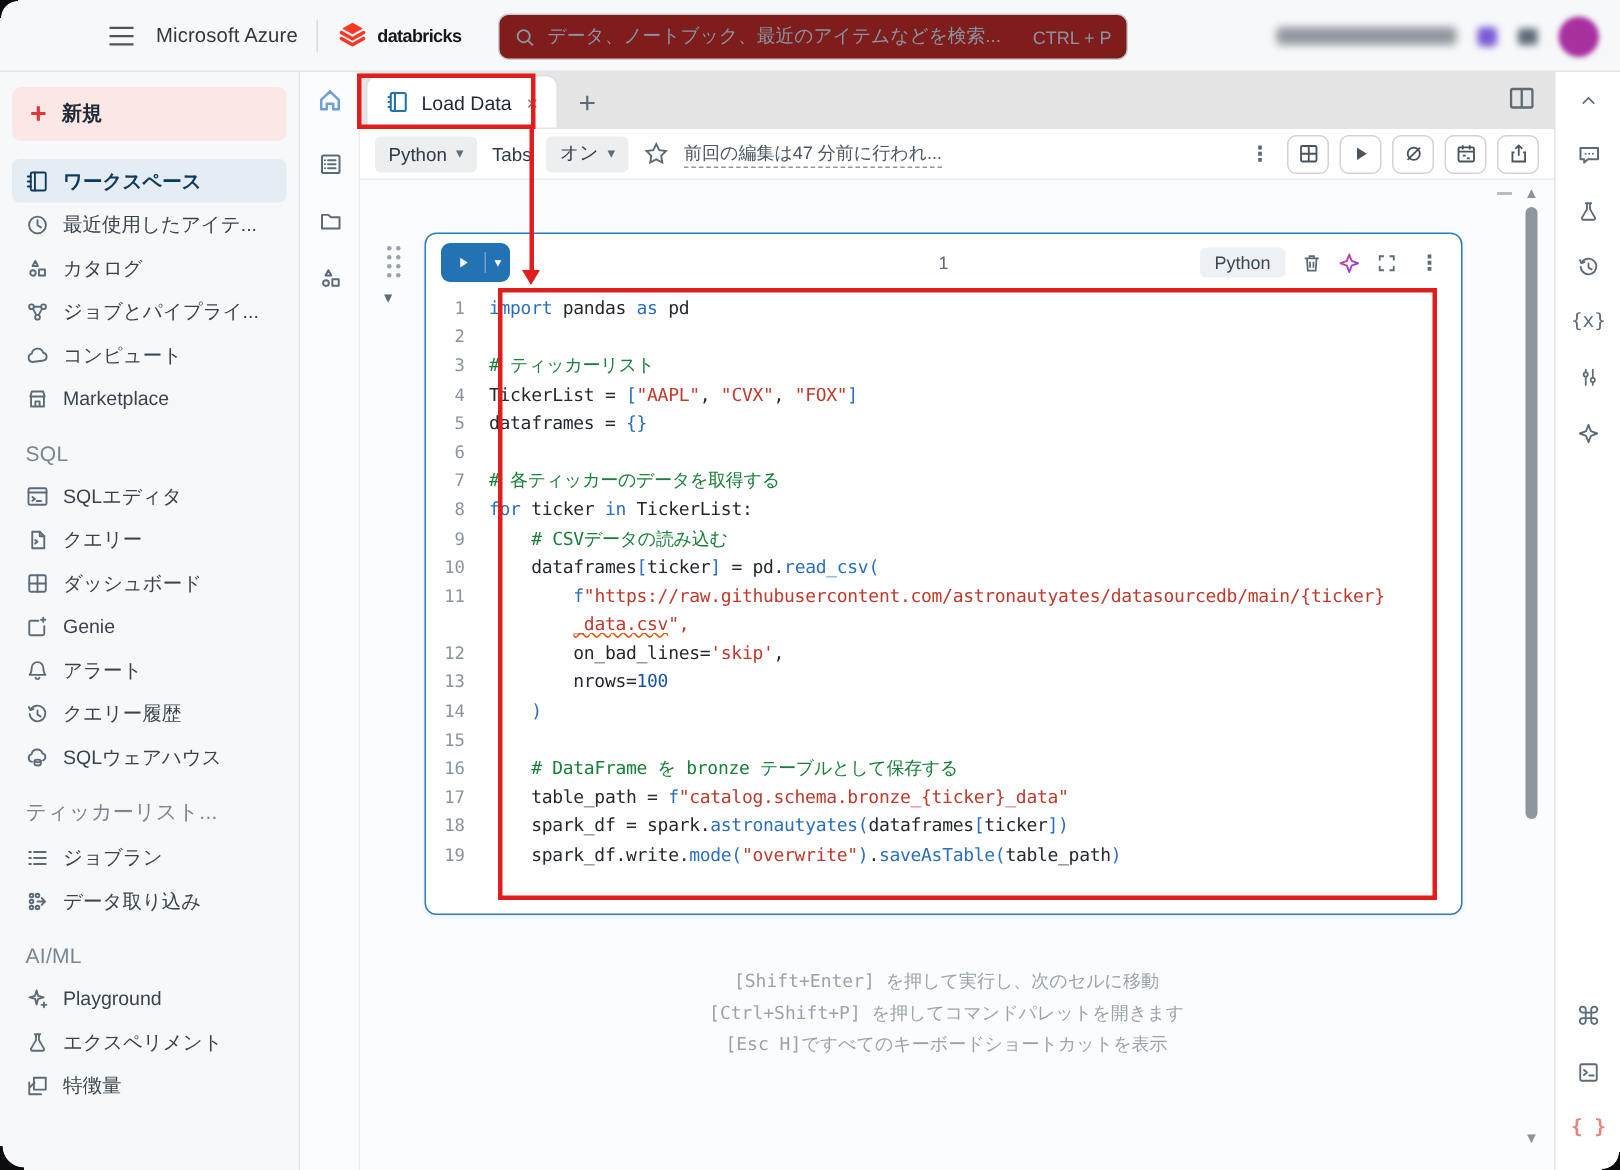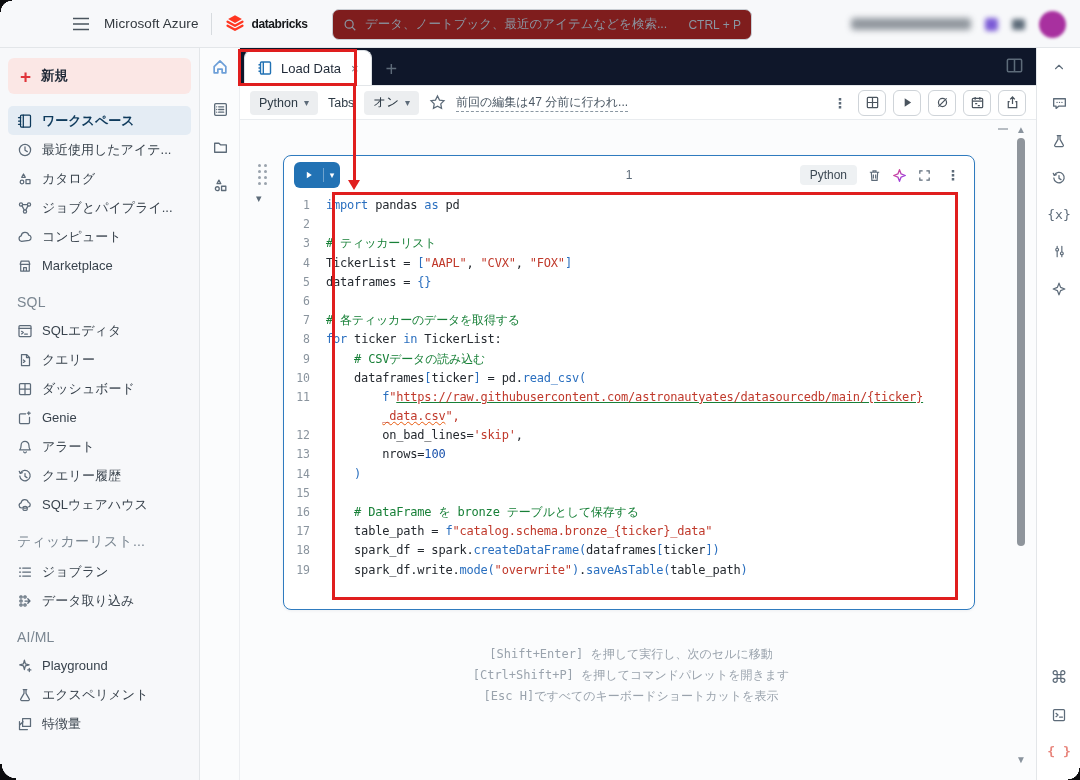--- a/index.html
+++ b/index.html
@@ -42,21 +42,21 @@
   .side-item.active svg{stroke:#0e3a5c}
   .shead{font-size:14px;color:#7a8691;padding:14px 9px 6px;letter-spacing:.2px;white-space:nowrap;overflow:hidden}
 
   
   .strip{position:absolute;left:200px;top:48px;width:40px;height:732px;background:#fbfcfd;border-right:1px solid #eceef1}
   .strip .ibtn{width:40px;height:38px;display:flex;align-items:center;justify-content:center;cursor:pointer}
   .strip .home svg{stroke:#6d9fd8;stroke-width:1.5}
 
   
   .main{position:absolute;left:240px;top:48px;width:796px;height:732px;background:#fbfcfd}
-  .tabrow{height:38px;background:#0f172a;border-bottom:1px solid #e3e6e9;display:flex;align-items:flex-end;position:relative}
+  .tabrow{height:38px;background:#e5e5e5;border-bottom:1px solid #e3e6e9;display:flex;align-items:flex-end;position:relative}
   .tab{height:35px;margin-left:4px;background:#fff;border:1px solid #dde1e5;border-bottom:none;
     border-radius:8px 8px 0 0;display:flex;align-items:center;gap:8px;padding:0 10px 0 12px;cursor:pointer;position:relative;z-index:2}
   .tab .tlabel{font-size:13px;color:#1f2937}
   .tab .x{color:#6b7682;font-size:13px;cursor:pointer;padding:0 2px}
   .newtab{color:#5d6b79;font-size:20px;margin:0 0 6px 14px;cursor:pointer;line-height:1}
   .splitbtn{position:absolute;right:12px;top:8px;cursor:pointer}
   .toolrow{height:34px;background:#fff;border-bottom:1px solid #e9ecef;display:flex;align-items:center;padding:0 10px;gap:10px}
   .pill{background:#eceef0;border-radius:4px;height:24px;display:flex;align-items:center;gap:6px;
     padding:0 9px;font-size:12.5px;color:#2e3b46;cursor:pointer}
   .pill .car{font-size:10px;color:#5d6b79}
@@ -81,21 +81,21 @@
   .cellnum{position:absolute;left:0;right:0;text-align:center;color:#5d6b79;font-size:12px;pointer-events:none}
   .cellright{margin-left:auto;display:flex;align-items:center;gap:10px}
   .langpill{background:#eef1f3;border-radius:4px;padding:3px 10px;font-size:12px;color:#3c4853;cursor:pointer}
   .chicon{cursor:pointer;display:flex}
   .codearea{padding-top:2px}
   .code-row{display:flex;height:19.2px;line-height:19.2px;font-family:"DejaVu Sans Mono","Liberation Mono",monospace;font-size:12px}
   .ln{width:42px;text-align:right;padding-right:16px;color:#8a949e;font-size:11.5px;flex:none;user-select:none}
   .lc{white-space:pre;letter-spacing:-.2px;color:#24292f}
   .kw{color:#2a6fbf}.fn{color:#2a6fbf}.br{color:#2a6fbf}.num{color:#1750ab}
   .cm{color:#188038}.str{color:#c0392b}.pl{color:#24292f}
-  .ug{text-decoration:underline;text-decoration-color:#188038}
+  .ug{text-decoration-color:#188038}
   .uw{text-decoration:underline wavy #e8590c;text-decoration-thickness:1px}
 
   .draghandle{position:absolute;left:18px;top:44px;display:grid;grid-template-columns:3px 3px;gap:3px;cursor:grab}
   .draghandle i{width:3px;height:3px;border-radius:50%;background:#9aa3ad}
   .collapse-chev{position:absolute;left:16px;top:72px;color:#5d6b79;font-size:11px;cursor:pointer}
 
   
   .hints{position:absolute;left:0;top:524px;width:782px;text-align:center;color:#9aa3ad;
     font-size:12px;line-height:21px;font-family:"DejaVu Sans Mono","Liberation Mono",monospace}
 
@@ -564,21 +564,21 @@
           <div class="code-row">
             <span class="ln">16</span>
             <span class="lc"><span class="pl">    </span><span class="cm"># DataFrame を bronze テーブルとして保存する</span></span>
           </div>
           <div class="code-row">
             <span class="ln">17</span>
             <span class="lc"><span class="pl">    table_path = </span><span class="kw">f</span><span class="str">"catalog.schema.bronze_{ticker}_data"</span></span>
           </div>
           <div class="code-row">
             <span class="ln">18</span>
-            <span class="lc"><span class="pl">    spark_df = spark.</span><span class="fn">createDataFrame</span><span class="br">(</span><span class="pl">dataframes</span><span class="br">[</span><span class="pl">ticker</span><span class="br">]</span><span class="br">)</span></span>
+            <span class="lc"><span class="pl">    spark_df = spark.</span><span class="fn">astronautyates</span><span class="br">(</span><span class="pl">dataframes</span><span class="br">[</span><span class="pl">ticker</span><span class="br">]</span><span class="br">)</span></span>
           </div>
           <div class="code-row">
             <span class="ln">19</span>
             <span class="lc"><span class="pl">    spark_df.write.</span><span class="fn">mode</span><span class="br">(</span><span class="str">"overwrite"</span><span class="br">)</span><span class="pl">.</span><span class="fn">saveAsTable</span><span class="br">(</span><span class="pl">table_path</span><span class="br">)</span></span>
           </div>
         </div>
     </div>
 
     <div class="hints" id="hints">
         <div>[Shift+Enter] を押して実行し、次のセルに移動</div>

